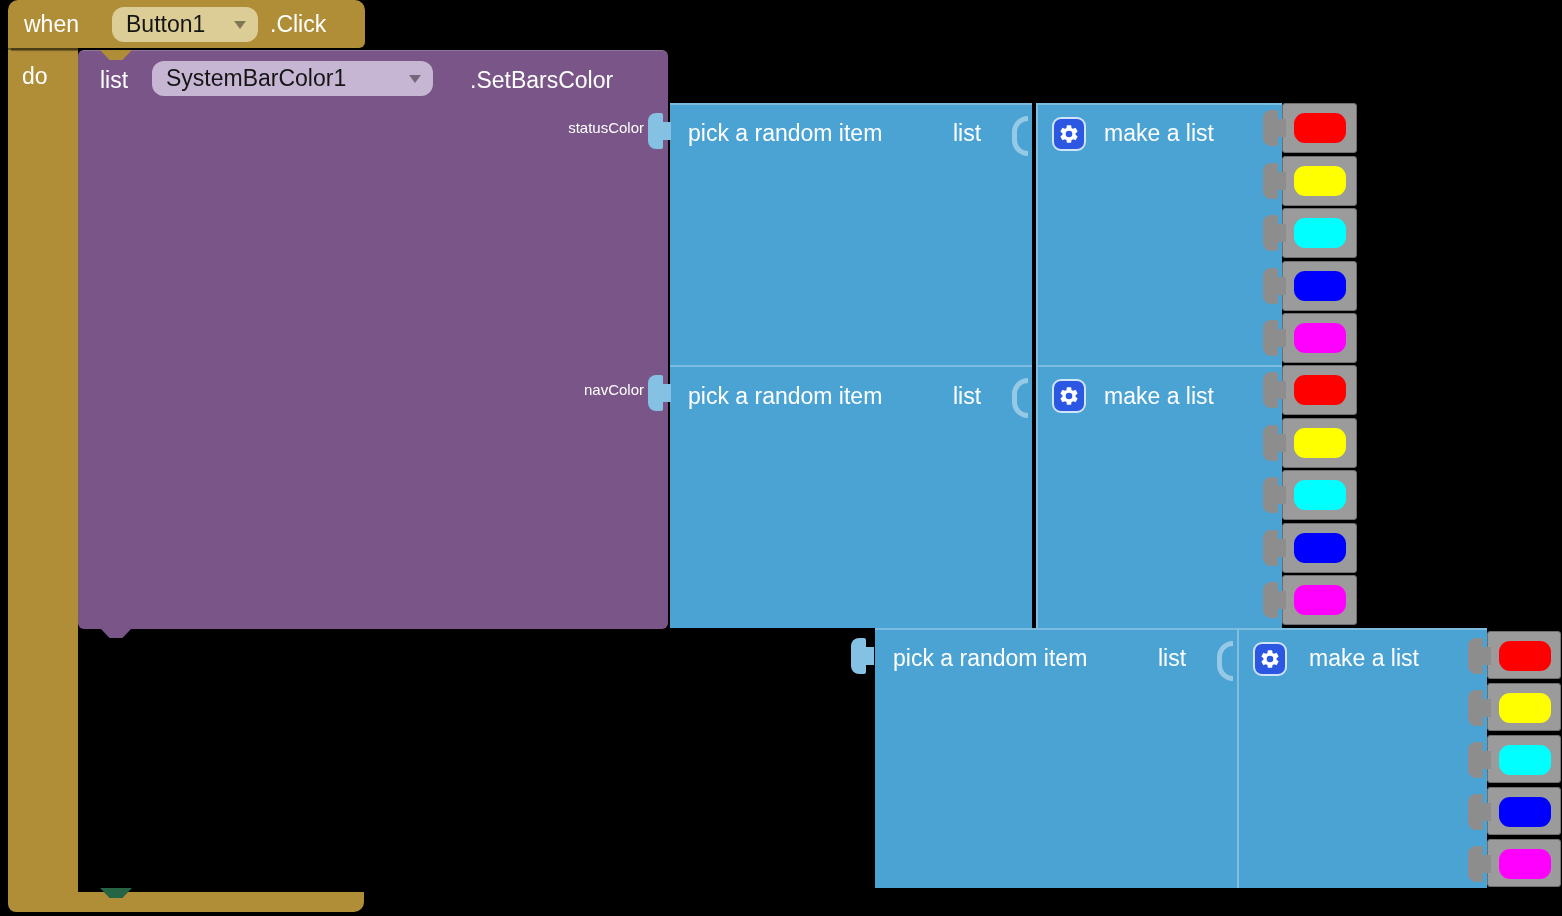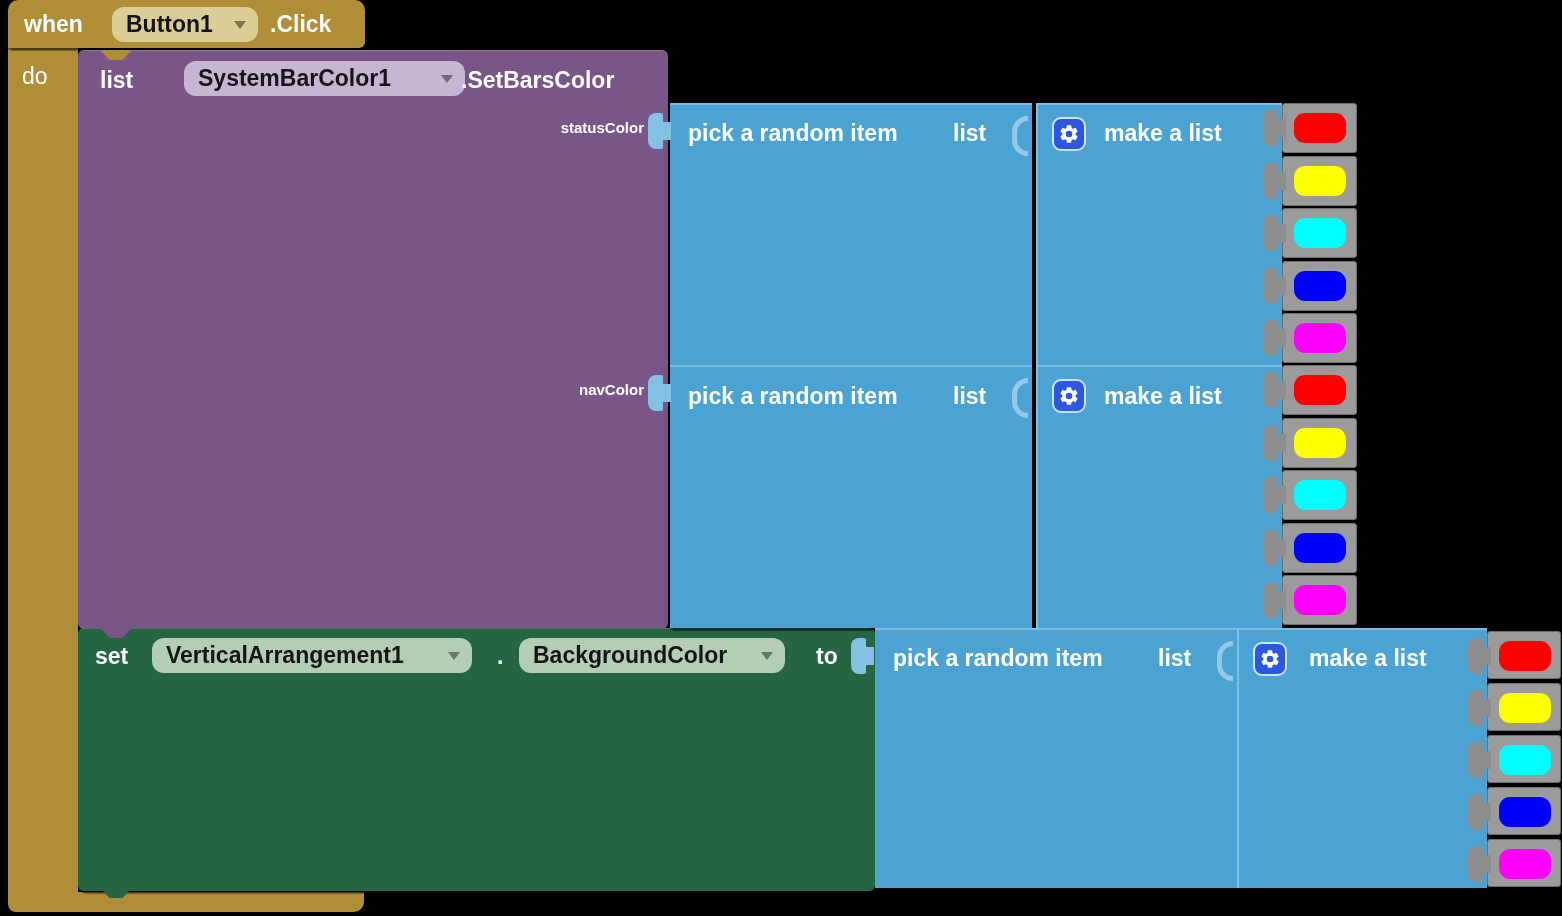--- a/index.html
+++ b/index.html
@@ -1,27 +1,27 @@
 <!DOCTYPE html>
 <html style="--event-gold: #b08e38; --event-gold-field: #dccd96; --call-purple: #7a5588; --call-purple-field: #c7b6d3; --list-blue: #4ba3d4; --set-green: #266544; --set-green-field: #b4cdb5; --color-block-gray: #9b9b9b; --gear-blue: #2b57e2;"><head>
 <meta charset="utf-8">
 <style>
   html,body{margin:0;padding:0;background:#000;}
   .canvas{position:relative;width:1562px;height:916px;background:#000;overflow:hidden;
           font-family:"Liberation Sans",sans-serif;}
-  .shadow{box-shadow:0 2px 0 rgba(0,0,0,.35), 3px 3px 1px rgba(0,0,0,.35);font-weight:bold;}
+  .shadow{box-shadow:0 2px 0 rgba(0,0,0,.35), 3px 3px 1px rgba(0,0,0,.35);}
   .bl{position:absolute;color:#fff;font-size:23px;line-height:28px;white-space:nowrap;}
   .param{position:absolute;right:24px;color:#fff;font-size:15px;line-height:28px;text-align:right;}
   
   .dd{position:absolute;height:35px;border-radius:12px;display:flex;align-items:center;
       justify-content:space-between;padding:0 12px 0 14px;font-size:23px;color:#151515;box-sizing:border-box;}
   .dd .arr{width:0;height:0;border-left:6px solid transparent;border-right:6px solid transparent;
       border-top:8px solid rgba(0,0,0,.42);margin-left:10px;}
   .dd-gold{background:var(--event-gold-field);}
-  .dd-purple{background:var(--call-purple-field);margin-left:32px;}
+  .dd-purple{background:var(--call-purple-field);}
   .dd-green{background:var(--set-green-field);}
   
   .gold-head{position:absolute;left:8px;top:0;width:357px;height:48px;background:var(--event-gold);
       border-radius:10px 10px 6px 0;}
   .gold-spine{position:absolute;left:8px;top:48px;width:70px;height:844px;background:var(--event-gold);}
   .gold-foot{position:absolute;left:8px;top:892px;width:356px;height:20px;background:var(--event-gold);
       border-radius:0 0 10px 8px;box-shadow:0 3px 1px rgba(0,0,0,.4);}
   
   .purple{position:absolute;left:78px;top:50px;width:590px;height:578px;background:var(--call-purple);
       border-radius:6px;border-top:1px solid rgba(255,255,255,.18);}
@@ -76,38 +76,25 @@
     </div>
     <span class="bl" style="left:262px;top:10px">.Click</span>
   </div>
 
   <div class="purple shadow">
     <span class="bl" style="left:22px;top:15px">list</span>
     <div class="dd dd-purple" style="left:74px;top:10px;width:281px">
       <span>SystemBarColor1</span>
       <span class="arr"></span>
     </div>
-    <span class="bl" style="left:383px;top:15px">.SetBarsColor</span>
+    <span class="bl" style="left:392px;top:15px">.SetBarsColor</span>
     <span class="param" style="top:63px">statusColor</span>
     <span class="param" style="top:325px">navColor</span>
   </div>
 
-  <div class="green shadow">
-    <span class="bl" style="left:17px;top:13px">set</span>
-    <div class="dd dd-green" style="left:74px;top:9px;width:320px">
-      <span>VerticalArrangement1</span>
-      <span class="arr"></span>
-    </div>
-    <span class="bl" style="left:419px;top:13px">.</span>
-    <div class="dd dd-green" style="left:441px;top:9px;width:266px">
-      <span>BackgroundColor</span>
-      <span class="arr"></span>
-    </div>
-    <span class="bl" style="left:738px;top:13px">to</span>
-  </div>
 
   <div class="pick shadow" id="pick1">
     <span class="bl" style="left:18px;top:14px">pick a random item</span>
     <span class="bl" style="left:283px;top:14px">list</span>
     <div class="lsock"></div>
   </div>
   <div class="make shadow" id="make1">
     <div class="gear">
       <svg width="22" height="22" viewBox="0 0 24 24">
           <path fill="#fff" d="M19.14 12.94c.04-.3.06-.61.06-.94 0-.32-.02-.64-.07-.94l2.03-1.58a.49.49 0 0 0 .12-.61l-1.92-3.32a.49.49 0 0 0-.59-.22l-2.39.96c-.5-.38-1.03-.7-1.62-.94l-.36-2.54a.48.48 0 0 0-.48-.41h-3.84c-.24 0-.43.17-.47.41l-.36 2.54c-.59.24-1.13.57-1.62.94l-2.39-.96a.49.49 0 0 0-.59.22L2.74 8.87c-.12.21-.08.47.12.61l2.03 1.58c-.05.3-.09.63-.09.94s.02.64.07.94l-2.03 1.58a.49.49 0 0 0-.12.61l1.92 3.32c.12.22.37.29.59.22l2.39-.96c.5.38 1.03.7 1.62.94l.36 2.54c.05.24.24.41.48.41h3.84c.24 0 .44-.17.47-.41l.36-2.54c.59-.24 1.13-.56 1.62-.94l2.39.96c.22.08.47 0 .59-.22l1.92-3.32c.12-.22.07-.47-.12-.61l-2.01-1.58zM12 15.6A3.6 3.6 0 0 1 8.4 12 3.6 3.6 0 0 1 12 8.4a3.6 3.6 0 0 1 3.6 3.6 3.6 3.6 0 0 1-3.6 3.6z"></path>

